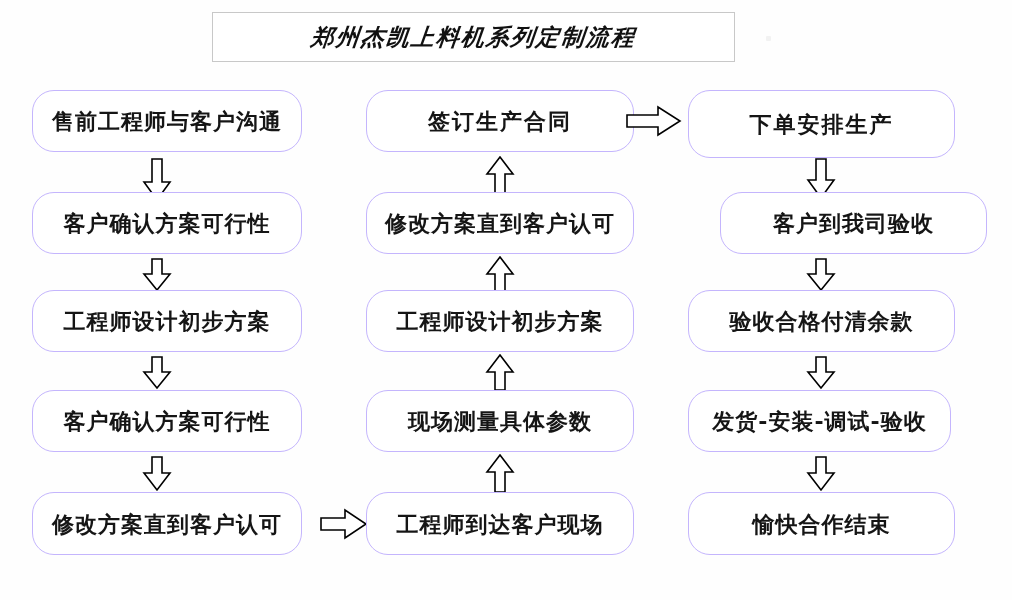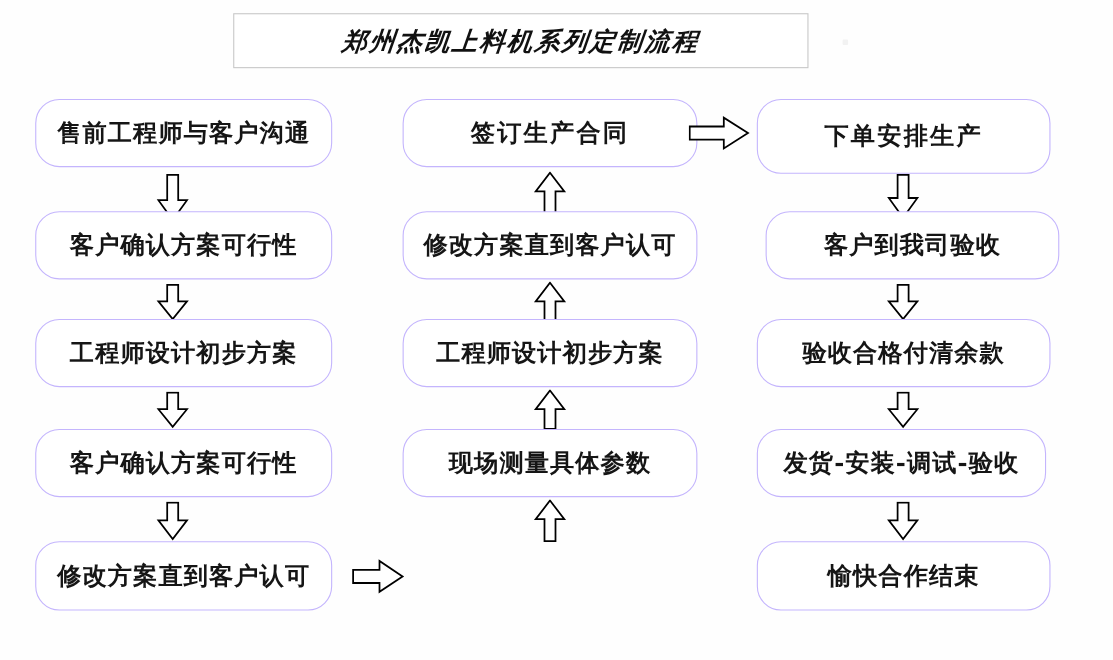--- a/index.html
+++ b/index.html
@@ -178,38 +178,41 @@
   <div class="node" style="left:366px; top:390px; width:268px; height:62px;">
     <span class="node-label">现场测量具体参数</span>
   </div>
 
   <div class="arrow" style="left:485px; top:454px;">
     <svg width="30" height="40" viewBox="0 0 30 40">
       <polygon points="15,1 28,18 20,18 20,38 10,38 10,18 2,18" fill="#ffffff" stroke="#000000" stroke-width="1.6"></polygon>
     </svg>
   </div>
 
+  <div class="node" style="left:366px; top:492px; width:268px; height:63px;">
+    <span class="node-label">工程师到达客户现场</span>
+  </div>
 
   <div class="arrow" style="left:626px; top:105px;">
     <svg width="56" height="32" viewBox="0 0 56 32">
       <polygon points="1,10 32,10 32,2 54,16 32,30 32,22 1,22" fill="#ffffff" stroke="#000000" stroke-width="1.6"></polygon>
     </svg>
   </div>
 
   <div class="node narrow" style="left:688px; top:90px; width:267px; height:68px;">
     <span class="node-label">下单安排生产</span>
   </div>
 
   <div class="arrow" style="left:806px; top:158px;">
     <svg width="30" height="42" viewBox="0 0 30 42">
       <polygon points="10,1 20,1 20,22 28,22 15,40 2,22 10,22" fill="#ffffff" stroke="#000000" stroke-width="1.6"></polygon>
     </svg>
   </div>
 
-  <div class="node" style="left:696px; top:192px; width:267px; height:62px;">
+  <div class="node" style="left:720px; top:192px; width:267px; height:62px;">
     <span class="node-label">客户到我司验收</span>
   </div>
 
   <div class="arrow" style="left:806px; top:258px;">
     <svg width="30" height="34" viewBox="0 0 30 34">
       <polygon points="10,1 20,1 20,16 28,16 15,32 2,16 10,16" fill="#ffffff" stroke="#000000" stroke-width="1.6"></polygon>
     </svg>
   </div>
 
   <div class="node" style="left:688px; top:290px; width:267px; height:62px;">

